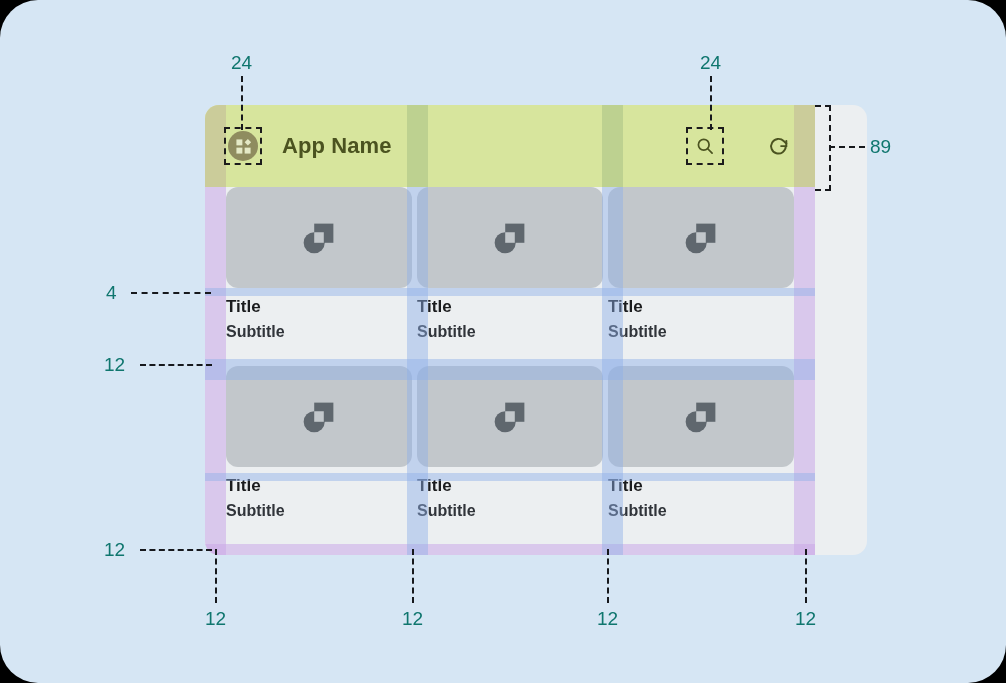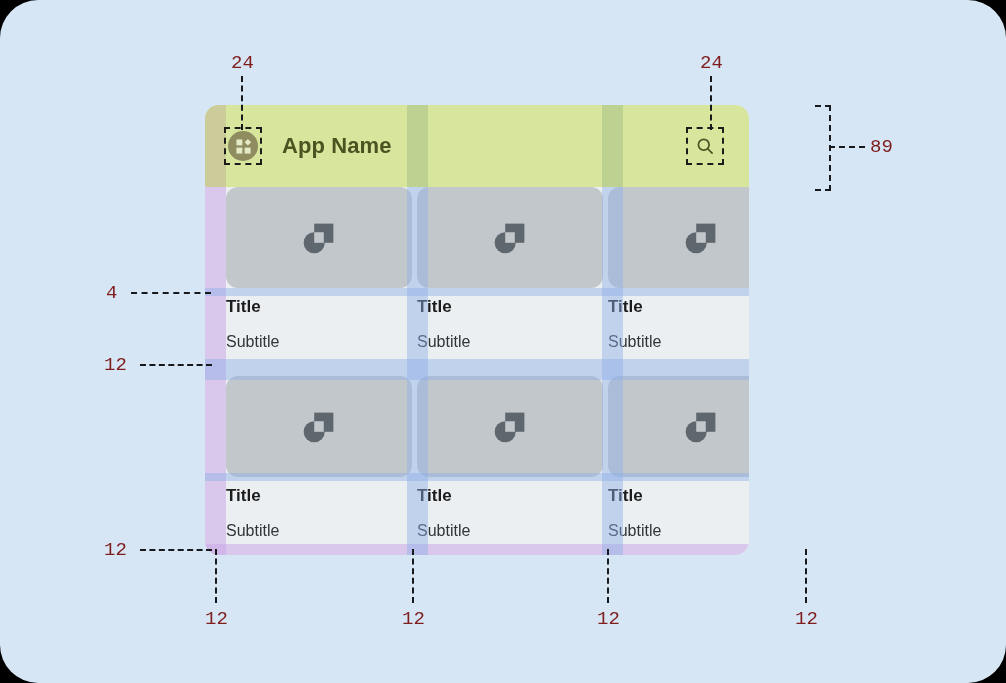--- a/index.html
+++ b/index.html
@@ -16,25 +16,24 @@
     width:1006px;height:683px;
     background:#d6e6f4;
     border-radius:38px;
     overflow:hidden;
   }
 
   
   #device{
     position:absolute;
     left:205px;top:105px;
-    width:529px;height:450px;
+    width:662px;height:450px;
     border-radius:14px;
     overflow:hidden;
     background:#eceff1;
-    padding-left:15px;
   }
 
   
   #appbar{
     position:absolute;left:0;top:0;
     width:610px;height:82px;
     background:#d7e59d;
     overflow:hidden;
   }
   .appbar-strip{
@@ -148,29 +147,29 @@
   }
   .card-text{
     padding-top:8px;
     padding-bottom:2px;
   }
   .card-title{
     font-size:17px;font-weight:700;color:#1b1c1e;
     line-height:1.25;
   }
   .card-subtitle{
-    font-size:16px;font-weight:400;color:#30343a;
-    line-height:1.3;margin-top:15px;
+    font-size:16px;font-weight:700;color:#30343a;
+    line-height:1.3;margin-top:5px;
   }
 
   
   .ann-label{
     position:absolute;
-    font-size:19px;color:#7f1d1d;
-    font-family:Liberation Mono, monospace;
+    font-size:19px;color:#0f766e;
+    font-family:Liberation Sans, sans-serif;
     white-space:nowrap;
     z-index:20;
   }
   .vline{
     position:absolute;
     border-left:2px dashed #16181c;
     z-index:19;
   }
   .hline{
     position:absolute;

